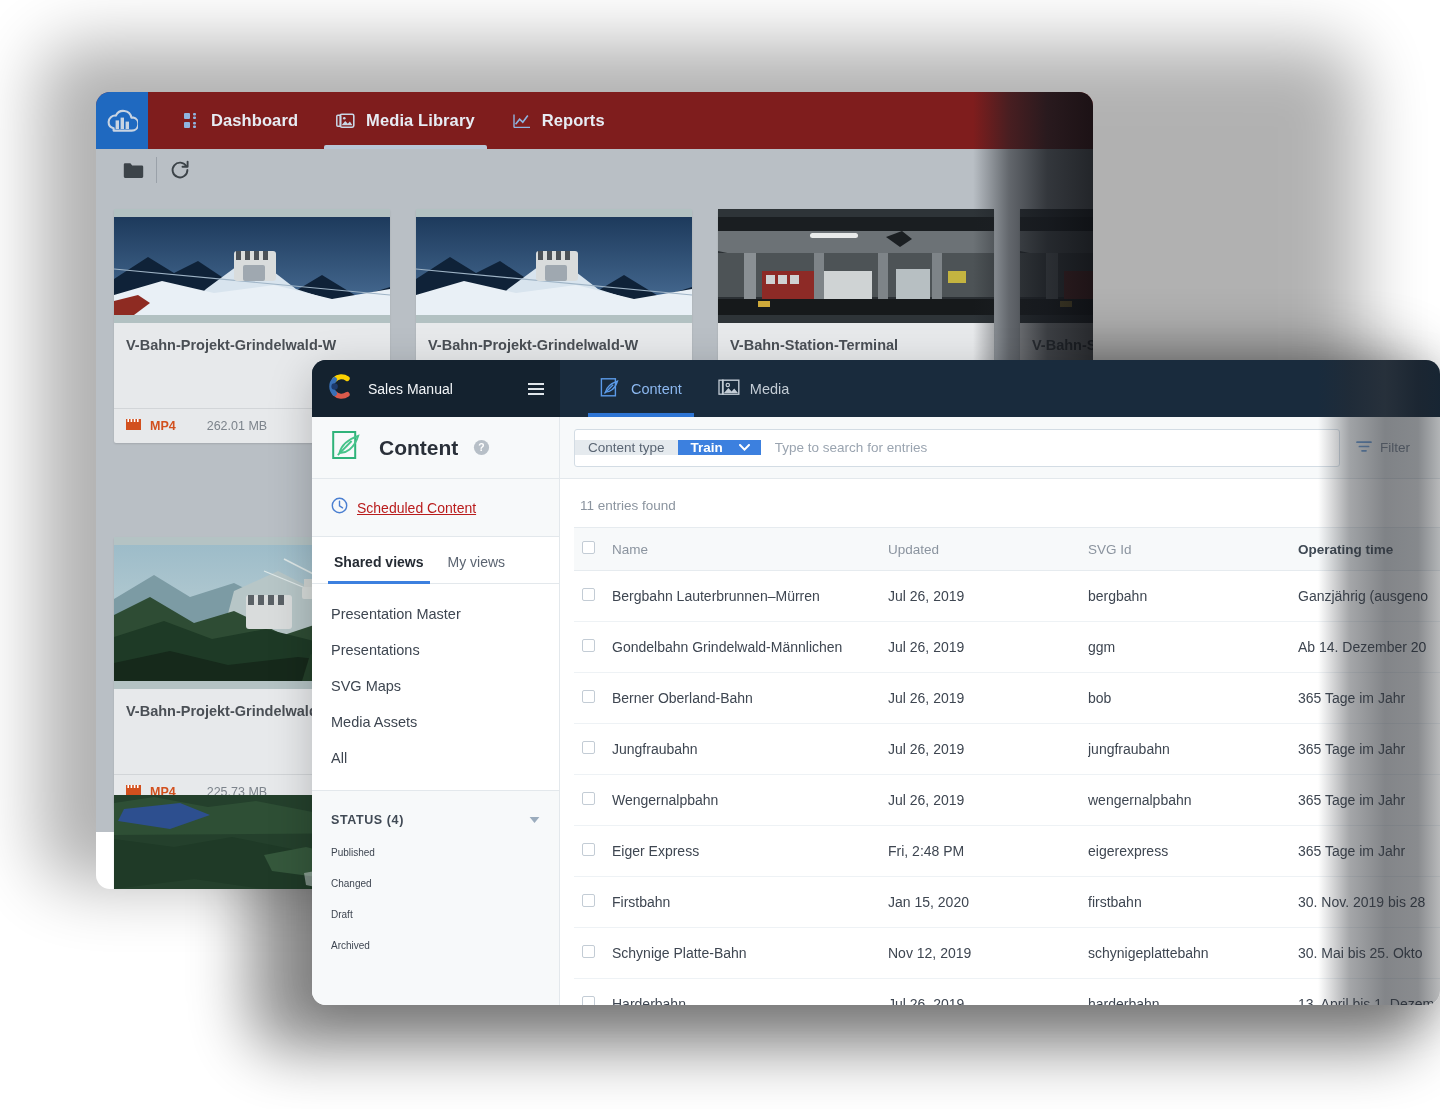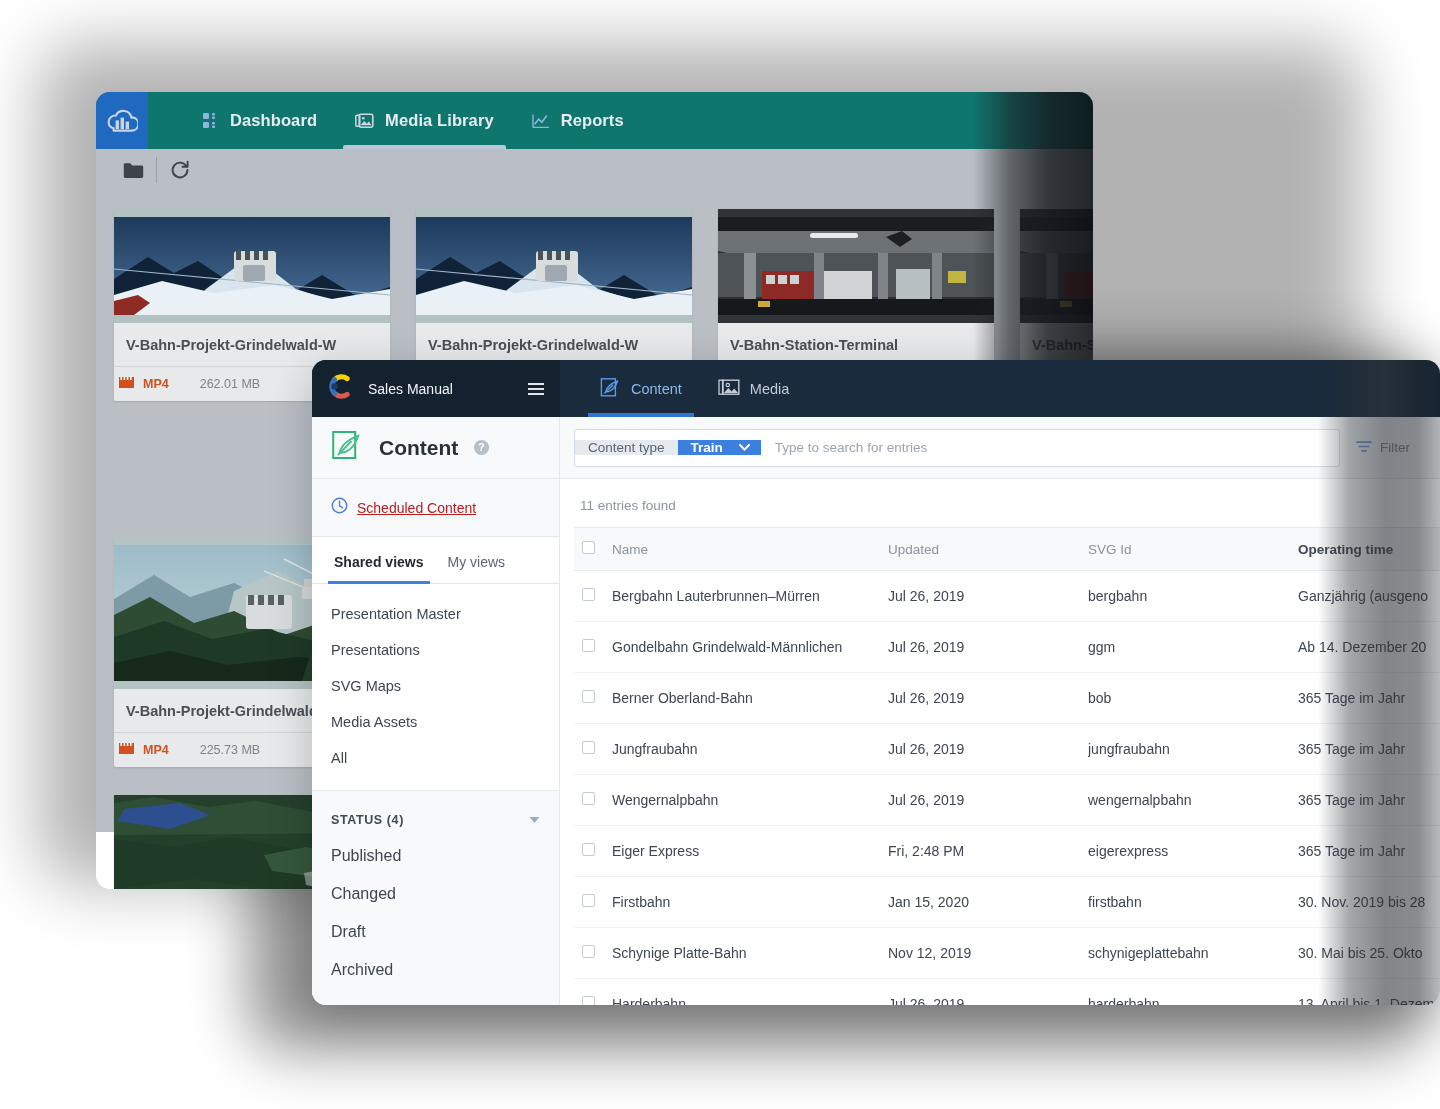--- a/index.html
+++ b/index.html
@@ -29,24 +29,23 @@
   }
   .halo.a { left: 40px; top: 44px; width: 1320px; height: 840px; opacity: .30;
             filter: blur(34px); }
   .halo.b { left: 248px; top: 352px; width: 1176px; height: 700px; opacity: .42;
             filter: blur(30px); }
 
   
   #cloudinary { left: 96px; top: 92px; width: 997px; height: 797px; }
 
   .cl-nav {
-    height: 57px; background: #0f766e;
+    height: 57px; background: #7f1d1d;
     display: flex; align-items: stretch;
     position: relative;
-    gap: 19px;
   }
   .cl-logo {
     width: 52px; background: #1f69c0;
     display: flex; align-items: center; justify-content: center;
     flex: 0 0 52px;
   }
   .cl-navitems { display: flex; align-items: stretch; padding-left: 17px; }
   .cl-navitem {
     display: flex; align-items: center; gap: 11px;
     padding: 0 19px; color: #e7ecf3;
@@ -92,22 +91,22 @@
   .cl-card { width: 276px; background: #e7e9eb; border-radius: 2px; flex: 0 0 276px;
              box-shadow: 0 1px 2px rgba(0,0,0,.12); }
   .cl-thumb { height: 114px; position: relative; overflow: hidden; }
   .cl-thumbinner { position:absolute; left:0; right:0; top:8px; height:98px; overflow:hidden; }
   .cl-cardname {
     padding: 14px 12px 13px; font-size: 14.5px; font-weight: 700; color: #4a4f55;
     white-space: nowrap; overflow: hidden;
   }
   .cl-cardmeta {
     border-top: 1px solid #d2d5d8;
-    padding: 10px 5px; display: flex; align-items: flex-start; gap: 9px;
-    font-size: 12.5px; color: #7c838b;
+    padding: 10px 12px; display: flex; align-items: flex-start; gap: 9px;
+    font-size: 12.5px; color: #7c838b; margin-top: 42px;
   }
   .cl-fmt { color: #d2501e; font-weight: 700; font-size: 12.5px; }
 
   
   #contentful { left: 312px; top: 360px; width: 1128px; height: 645px;
                 box-shadow: 0 12px 44px rgba(0,0,0,.22); }
 
   .cf-topbar { height: 57px; background: #192b3d; display: flex; align-items: stretch; }
   .cf-space {
     width: 248px; flex: 0 0 248px; background: #14222f;
@@ -188,21 +187,21 @@
   .cf-viewlist { padding: 12px 0 14px; background: #fff; border-bottom: 1px solid #e3e8ec; }
   .cf-viewitem {
     padding: 10px 19px; font-size: 14.5px; color: #3e4651; cursor: pointer;
   }
   .cf-section {
     display: flex; align-items: center; justify-content: space-between;
     padding: 22px 19px 10px;
   }
   .cf-sectitle { font-size: 12.5px; font-weight: 700; color: #414a55; letter-spacing: .6px; }
   .cf-sectarrow { color: #9bacbd; font-size: 10px; cursor: pointer; }
-  .cf-statitem { padding: 10px 19px; font-size: 16px; color: #3e4651; cursor: pointer; }
+  .cf-statitem { padding: 10px 19px; font-size: 10px; color: #3e4651; cursor: pointer; }
 
   .cf-main { flex: 1; background: #fff; display: flex; flex-direction: column; min-width:0; }
   .cf-count { padding: 19px 0 14px 20px; font-size: 13.5px; color: #8b949f; }
   .cf-tablewrap { flex: 1; overflow: hidden; padding: 0 0 0 14px; }
   table.cf-table { width: 100%; border-collapse: collapse; table-layout: fixed; }
   table.cf-table thead th {
     background: #f7f9fa; text-align: left; font-weight: 400;
     font-size: 13.5px; color: #8b949f; padding: 13px 0 13px 0;
     border-top: 1px solid #e6ebef; border-bottom: 1px solid #e6ebef;
     white-space: nowrap;

